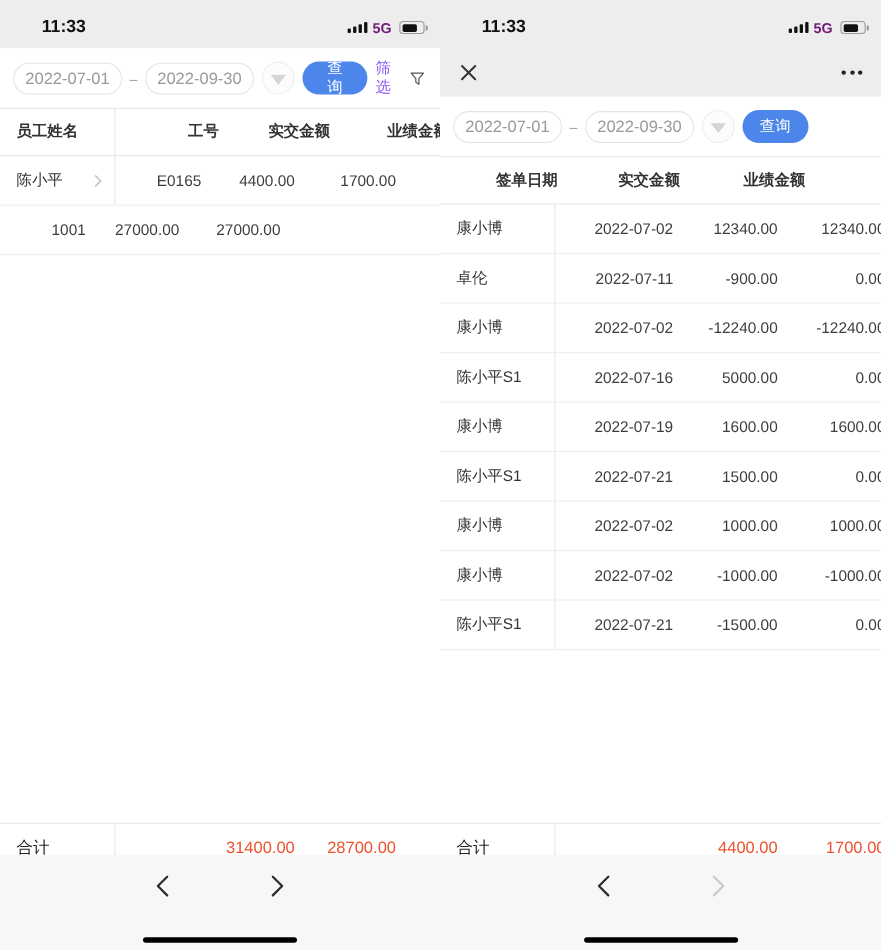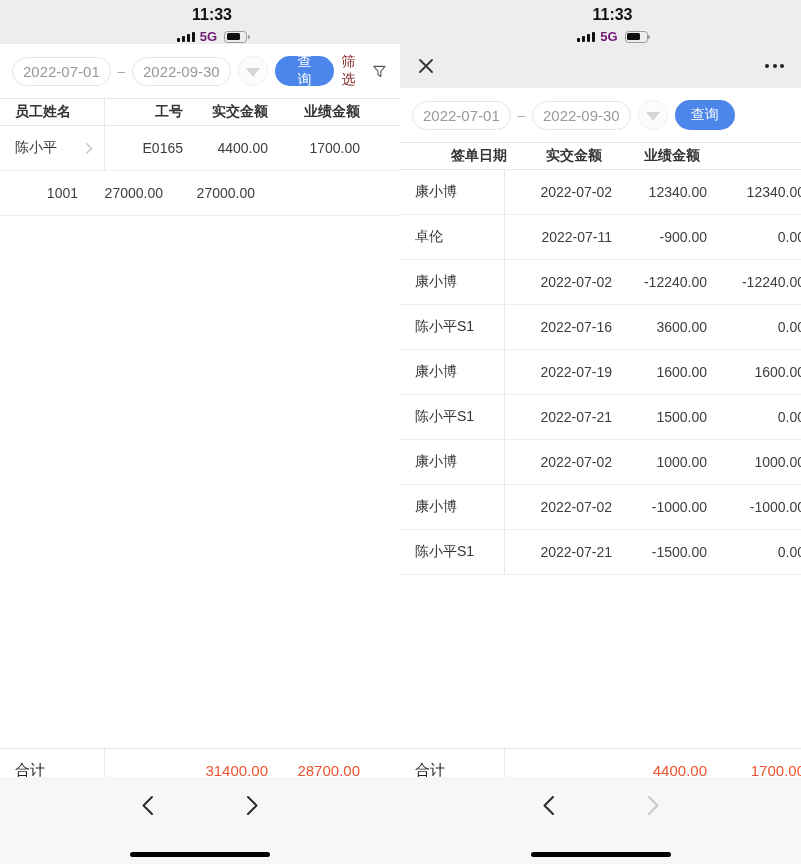--- a/index.html
+++ b/index.html
@@ -4,21 +4,21 @@
 <style>
   * { margin:0; padding:0; box-sizing:border-box; }
   html,body { width:801px; height:864px; }
   body { display:flex; font-family:"Liberation Sans","DejaVu Sans",sans-serif; background:#fff; }
 
   .screen { position:relative; width:400px; height:864px; background:#fff; overflow:hidden; flex:none; }
   .screen.sR { width:401px; }
 
   
   .topbar { background:#ededed; }
-  .statusbar { height:44px; display:flex; align-items:center; justify-content:space-between; padding:6px 14px 0 38px;flex-direction:column; }
+  .statusbar { height:44px; display:flex; align-items:center; justify-content:space-between; padding:6px 14px 0 38px; }
   .time { font-size:16px; font-weight:700; color:#111; }
   .sicons { display:flex; align-items:center; gap:5px; }
   .sigbars { display:flex; align-items:flex-end; gap:2px; }
   .sigbars i { display:block; width:3px; background:#111; border-radius:1px; }
   .sigbars i:nth-child(1){height:4px} .sigbars i:nth-child(2){height:6px}
   .sigbars i:nth-child(3){height:8px} .sigbars i:nth-child(4){height:10px}
   .net { font-size:13px; font-weight:600; color:#701a75; }
   .batt { position:relative; width:23px; height:12px; border:1px solid #9a9a9a; border-radius:3.5px; margin-left:2px; }
   .batt .fill { position:absolute; left:1.5px; top:1.5px; bottom:1.5px; width:62%; background:#111; border-radius:1.5px; }
   .batt .nub { position:absolute; right:-3.5px; top:3px; width:2px; height:4.5px; background:#9a9a9a; border-radius:0 2px 2px 0; }
@@ -28,26 +28,26 @@
   .morebtn { margin-left:auto; display:flex; gap:3.5px; padding:6px 0; cursor:pointer; }
   .morebtn i { width:4px; height:4px; border-radius:50%; background:#222; }
 
   
   .filterbar { height:54px; display:flex; align-items:center; padding:0 12px; gap:7px; background:#fff; }
   .pill { border:1px solid #e4e4e4; border-radius:15px; height:29px; display:flex; align-items:center; padding:0 10px; font-size:15px; color:#999; white-space:nowrap; }
   .dash { color:#999; font-size:13px; }
   .dropbtn { width:30px; height:30px; border-radius:50%; border:1px solid #efefef; background:#fcfcfc; display:flex; align-items:center; justify-content:center; flex:none; }
   .tri { width:0; height:0; border-left:7px solid transparent; border-right:7px solid transparent; border-top:9px solid #d5d5d5; margin-top:2px; }
   .querybtn { height:30px; border:none; border-radius:15px; background:#4c86ea; color:#fff; font-size:14px; padding:0 16px; display:flex; align-items:center; font-family:inherit; }
-  .filterlink { margin-left:auto; display:flex; align-items:center; gap:3px; color:#7f1d1d; font-size:14px; padding-right:1px; cursor:pointer; }
+  .filterlink { margin-left:auto; display:flex; align-items:center; gap:3px; color:#8b5cf6; font-size:14px; padding-right:1px; cursor:pointer; }
 
   
   .row { display:flex; align-items:center; }
   .sR .row { width:405px; }
-  .thead { height:28px; border-top:1px solid #e7e7e7; border-bottom:1px solid #e7e7e7; font-weight:700; color:#333; font-size:14px; }
+  .thead { height:44px; border-top:1px solid #e7e7e7; border-bottom:1px solid #e7e7e7; font-weight:700; color:#333; font-size:14px;gap:16px; }
   .name-col { width:105px; padding-left:15px; align-self:stretch; display:flex; align-items:center; border-right:1px solid #e7e7e7; flex:none; color:#333; }
   .col-a,.col-b,.col-c { text-align:right; flex:none; white-space:nowrap; }
   .sL .col-a{width:78px} .sL .col-b{width:85px} .sL .col-c{width:92px}
   .sR .col-a{width:107px} .sR .col-b{width:95px} .sR .col-c{width:98px}
   .trow { height:45px; border-bottom:1px solid #ededed; font-size:14px; color:#3d3d3d; }
   .row-chev { margin-left:auto; margin-right:11px; display:flex; }
 
   
   .totalrow { position:absolute; left:0; bottom:72px; right:0; height:44px; background:#fff; border-top:1px solid #e7e7e7; border-bottom:1px solid #e7e7e7; font-size:15px; }
   .totalrow .name-col { font-weight:500; color:#222; }
@@ -210,21 +210,21 @@
     </div>
     <div class="row trow">
       <div class="name-col">康小博</div>
       <div class="col-a">2022-07-02</div>
       <div class="col-b">-12240.00</div>
       <div class="col-c">-12240.00</div>
     </div>
     <div class="row trow">
       <div class="name-col">陈小平S1</div>
       <div class="col-a">2022-07-16</div>
-      <div class="col-b">3600.00</div>
+      <div class="col-b">5000.00</div>
       <div class="col-c">0.00</div>
     </div>
     <div class="row trow">
       <div class="name-col">康小博</div>
       <div class="col-a">2022-07-19</div>
       <div class="col-b">1600.00</div>
       <div class="col-c">1600.00</div>
     </div>
     <div class="row trow">
       <div class="name-col">陈小平S1</div>

